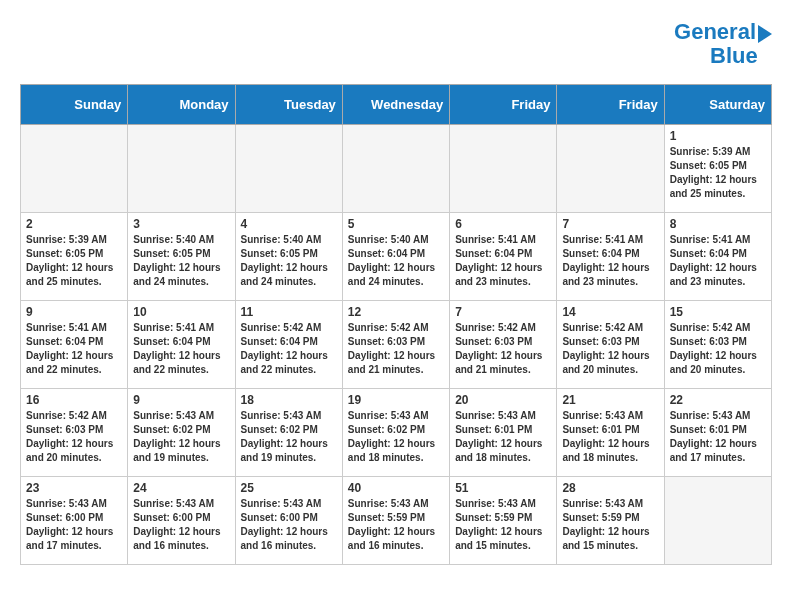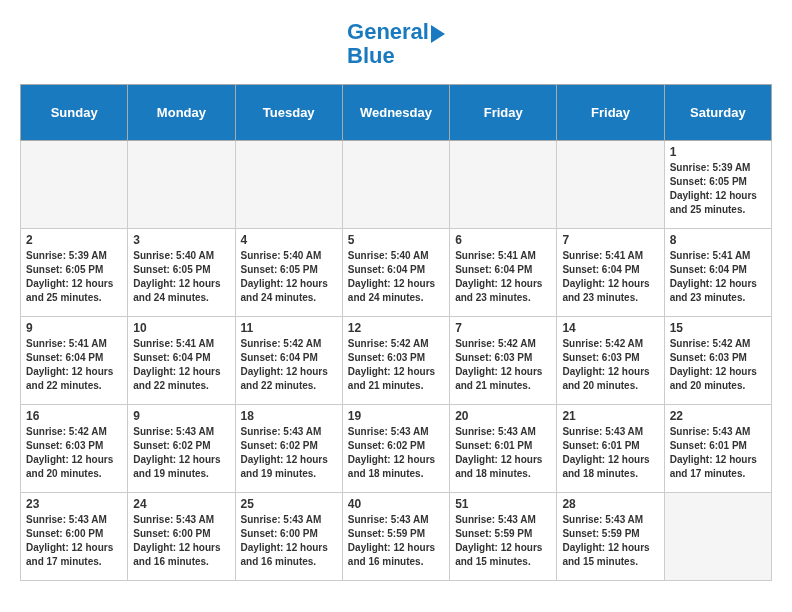--- a/index.html
+++ b/index.html
@@ -5,21 +5,21 @@
     * { box-sizing: border-box; margin: 0; padding: 0; }
     body {
       font-family: Arial, sans-serif;
       background: #fff;
       width: 792px;
       min-height: 612px;
       padding: 20px;
     }
     .header {
       display: flex;
-      justify-content: center;
+      justify-content: flex-end;
       align-items: flex-start;
       margin-bottom: 16px;
     }
     .logo {
       display: flex;
       align-items: center;
     }
     .logo-text {
       font-size: 22px;
       font-weight: bold;
@@ -53,22 +53,22 @@
     table {
       width: 100%;
       border-collapse: collapse;
       table-layout: fixed;
     }
     thead tr th {
       background-color: #1a7abf;
       color: #fff;
       font-size: 13px;
       font-weight: bold;
-      padding: 20px 6px;
-      text-align: center;
+      padding: 12px 6px;
+      text-align: right;
       border: 1px solid #aaa;
     }
     tbody tr td {
       vertical-align: top;
       border: 1px solid #ccc;
       padding: 4px 5px;
       font-size: 10.5px;
       color: #333;
       height: 88px;
       background: #fff;
@@ -95,21 +95,21 @@
 <div class="header">
   <div class="logo">
     <div>
       <div style="display:flex; align-items:center;">
         <div class="logo-text">
           <span>General</span>
         </div>
         <div class="logo-arrow"></div>
       </div>
       <div class="logo-text">
-        <span style="color:#1a7abf; font-size:22px; font-weight:bold;">Blue</span>
+        <span style="color:#1a7abf; font-size:22px; font-weight:bold;margin-left:36px;">Blue</span>
       </div>
     </div>
   </div>
   <div class="title-block">
     <div class="month-title"></div>
     <div class="subtitle"></div>
   </div>
 </div>
 
 <table>

